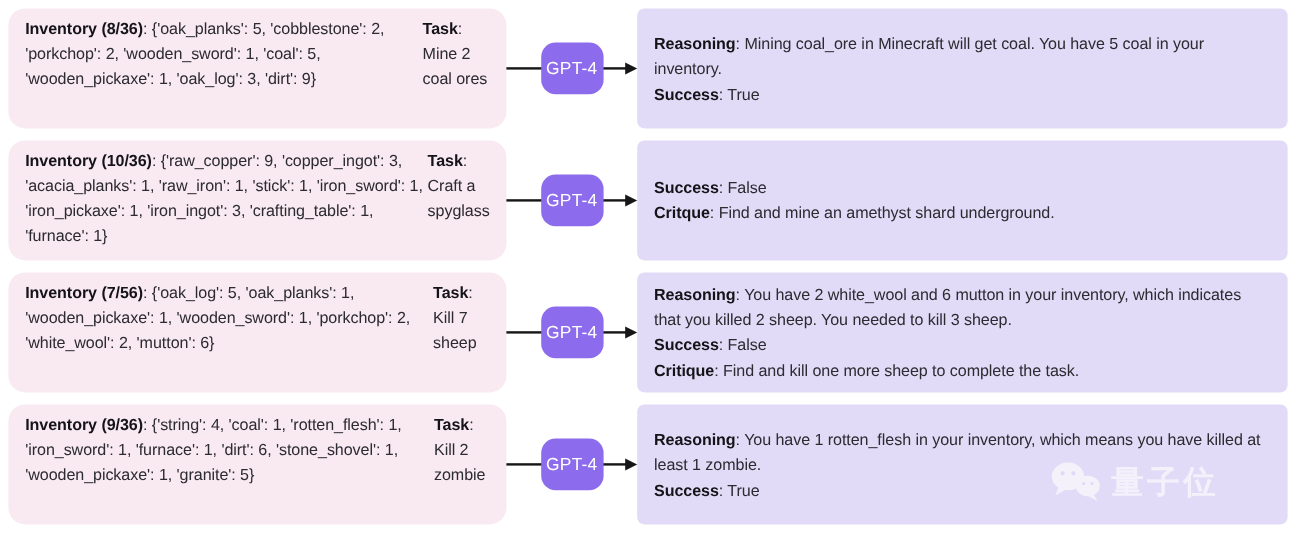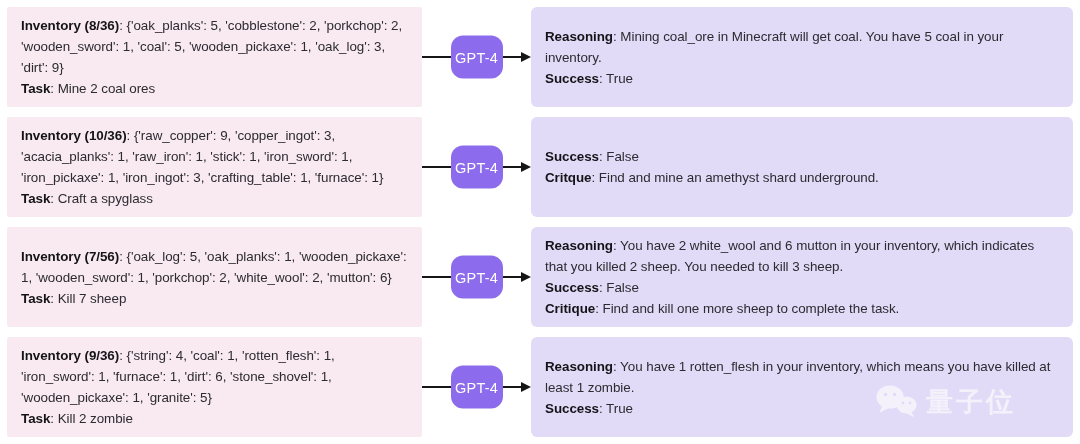--- a/index.html
+++ b/index.html
@@ -12,24 +12,24 @@
   }
   .wrap {
     display:flex; flex-direction:column;
     gap:10px; padding:7px;
     height:444px; box-sizing:border-box;
   }
   .row { display:flex; flex:1; min-height:0; }
   .left-box {
     width:415px; flex:none;
     background:#f9e9f1;
-    border-radius:2px;
+    border-radius:14px;
     padding:6px 14px;
     box-sizing:border-box;
-    display:flex; flex-direction:column; justify-content:center;
+    display:flex; flex-direction:row; justify-content:center;
   }
   .right-box {
     flex:1;
     background:#e2dbf7;
     border-radius:6px;
     padding:6px 14px;
     box-sizing:border-box;
     display:flex; flex-direction:column; justify-content:center;
   }
   .connector {

